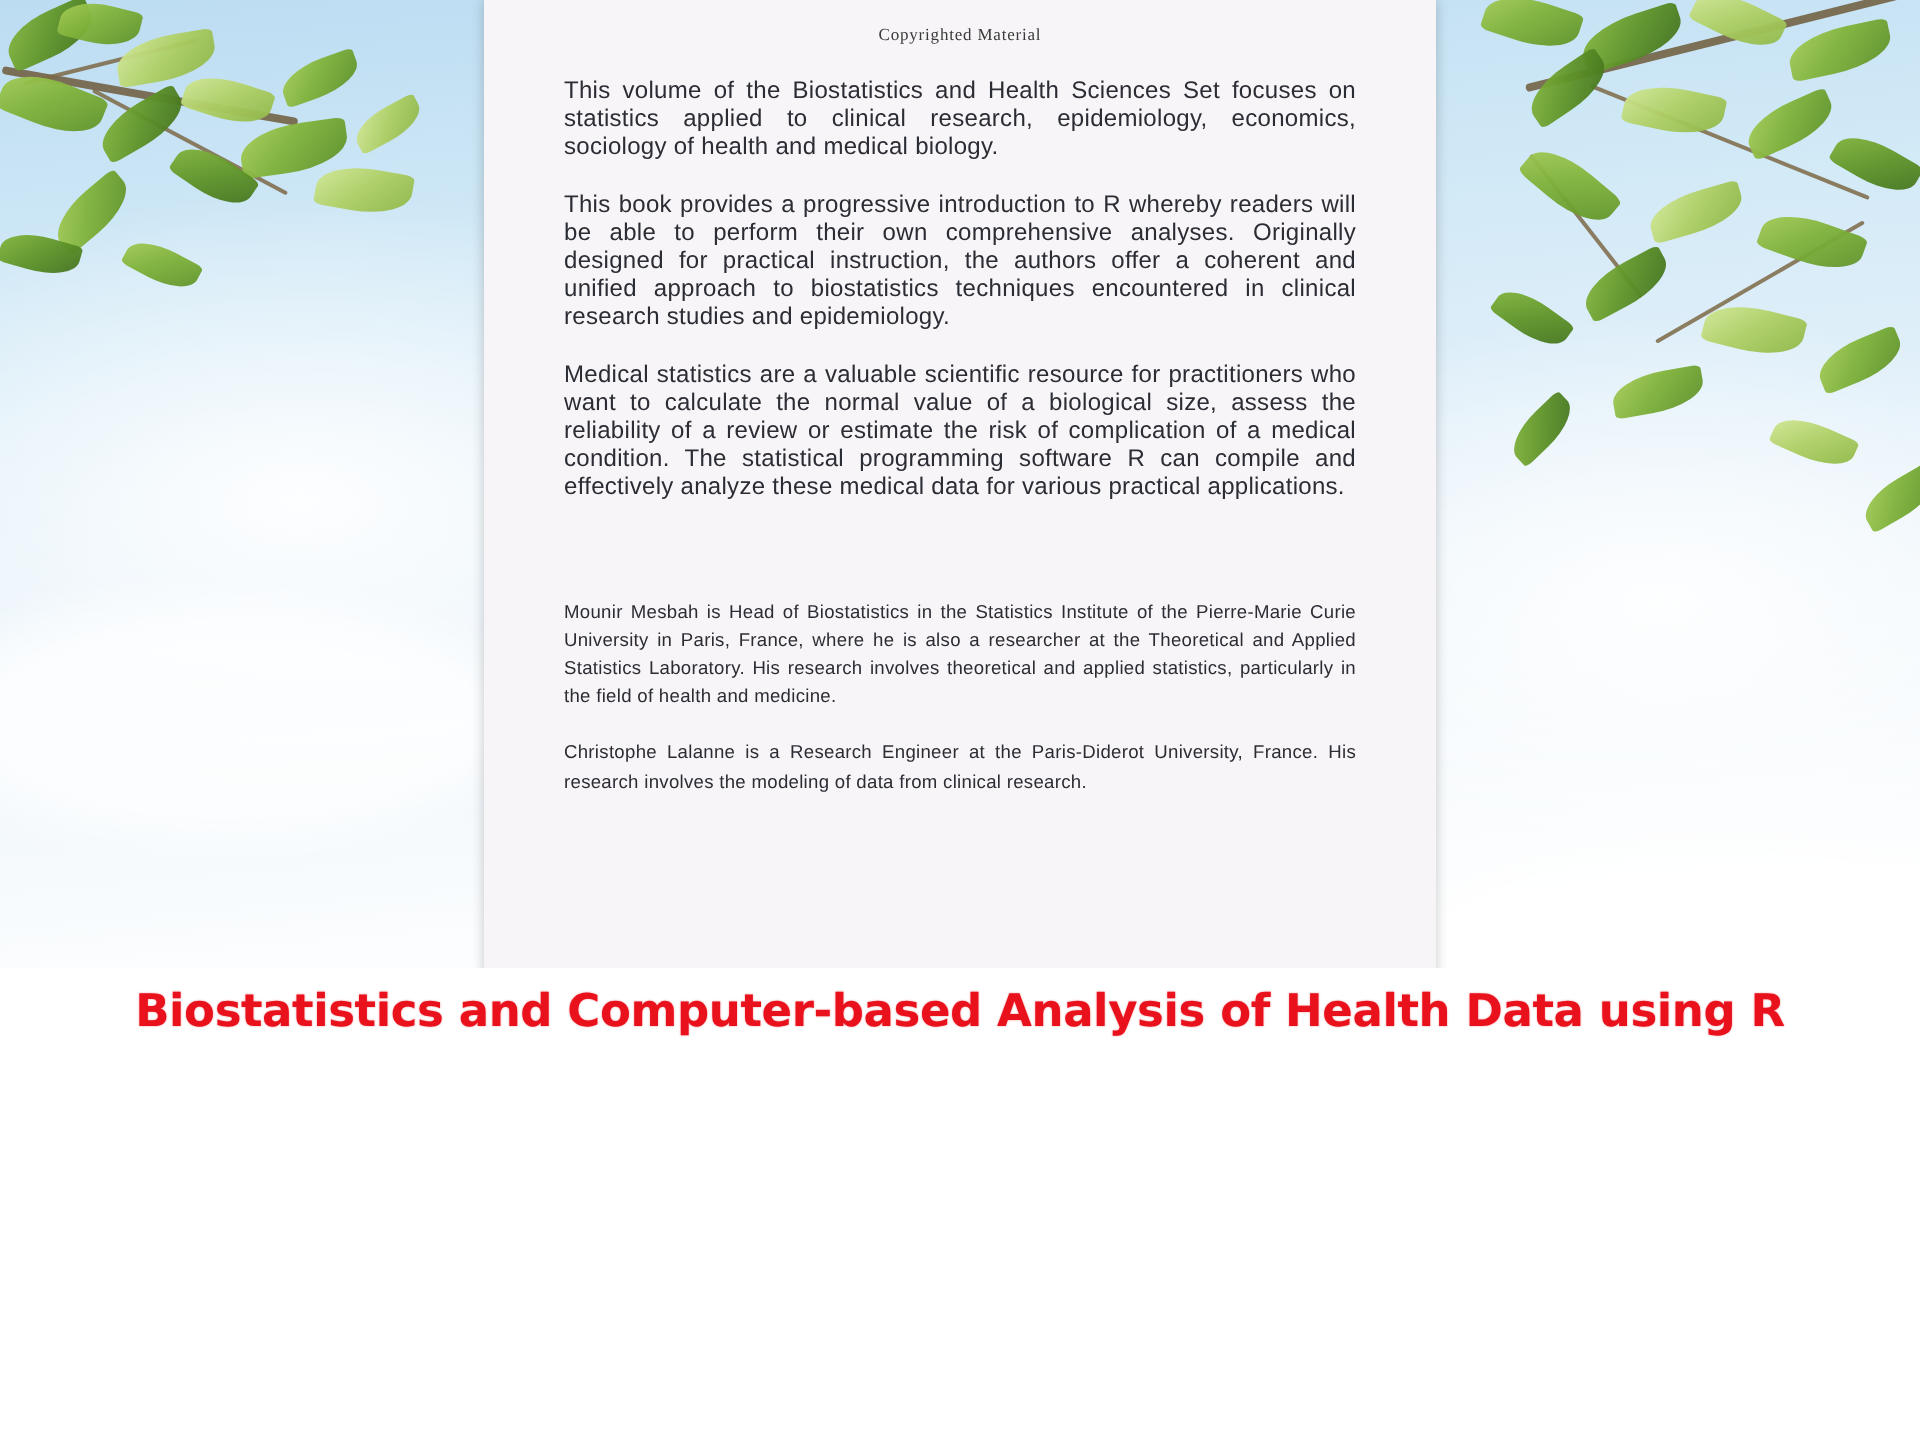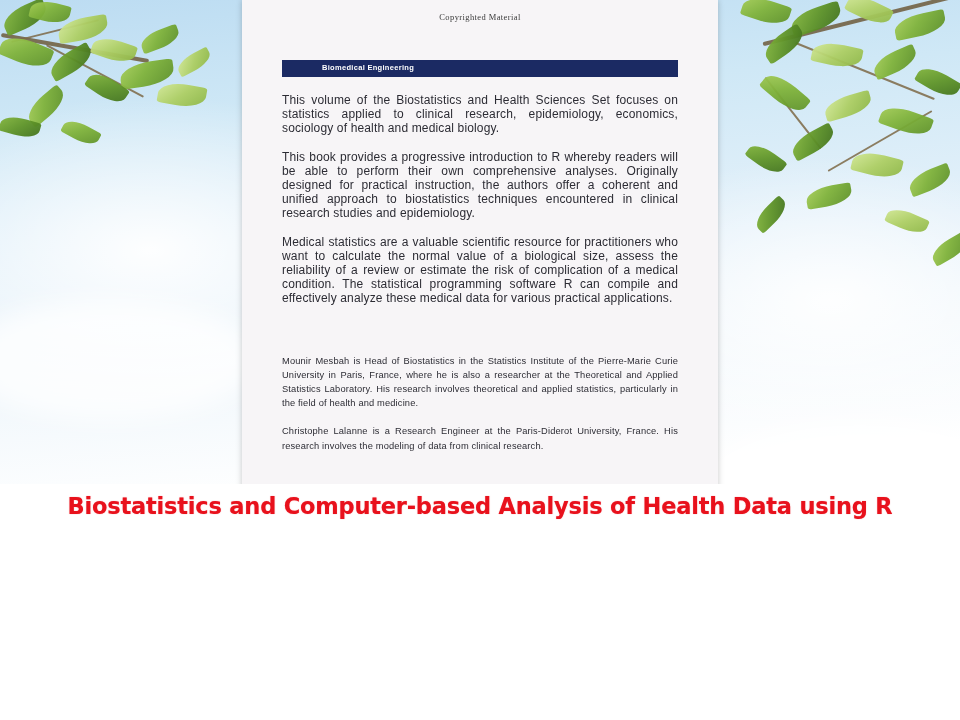--- a/index.html
+++ b/index.html
@@ -317,23 +317,20 @@
     <div class="leaf" style="left:806px; top:186px; width:46px; height:20px; transform:rotate(-10deg);"></div>
     <div class="leaf light" style="left:886px; top:212px; width:42px; height:18px; transform:rotate(24deg);"></div>
     <div class="leaf" style="left:930px; top:240px; width:40px; height:18px; transform:rotate(-30deg);"></div>
     <div class="leaf dark" style="left:752px; top:206px; width:38px; height:17px; transform:rotate(-44deg);"></div>
   </div>
 
   <div id="cover">
 
     <div class="copyright">Copyrighted Material</div>
 
-    <div class="series-bar">
-      <span class="label">Biomedical Engineering</span>
-    </div>
 
     <div class="blurb">
       <p>This volume of the Biostatistics and Health Sciences Set focuses on statistics applied to clinical research, epidemiology, economics, sociology of health and medical biology.</p>
       <p>This book provides a progressive introduction to R whereby readers will be able to perform their own comprehensive analyses. Originally designed for practical instruction, the authors offer a coherent and unified approach to biostatistics techniques encountered in clinical research studies and epidemiology.</p>
       <p>Medical statistics are a valuable scientific resource for practitioners who want to calculate the normal value of a biological size, assess the reliability of a review or estimate the risk of complication of a medical condition. The statistical programming software R can compile and effectively analyze these medical data for various practical applications.</p>
     </div>
 
     <div class="authors">
       <p>Mounir Mesbah is Head of Biostatistics in the Statistics Institute of the Pierre-Marie Curie University in Paris, France, where he is also a researcher at the Theoretical and Applied Statistics Laboratory. His research involves theoretical and applied statistics, particularly in the field of health and medicine.</p>
       <p>Christophe Lalanne is a Research Engineer at the Paris-Diderot University, France. His research involves the modeling of data from clinical research.</p>

